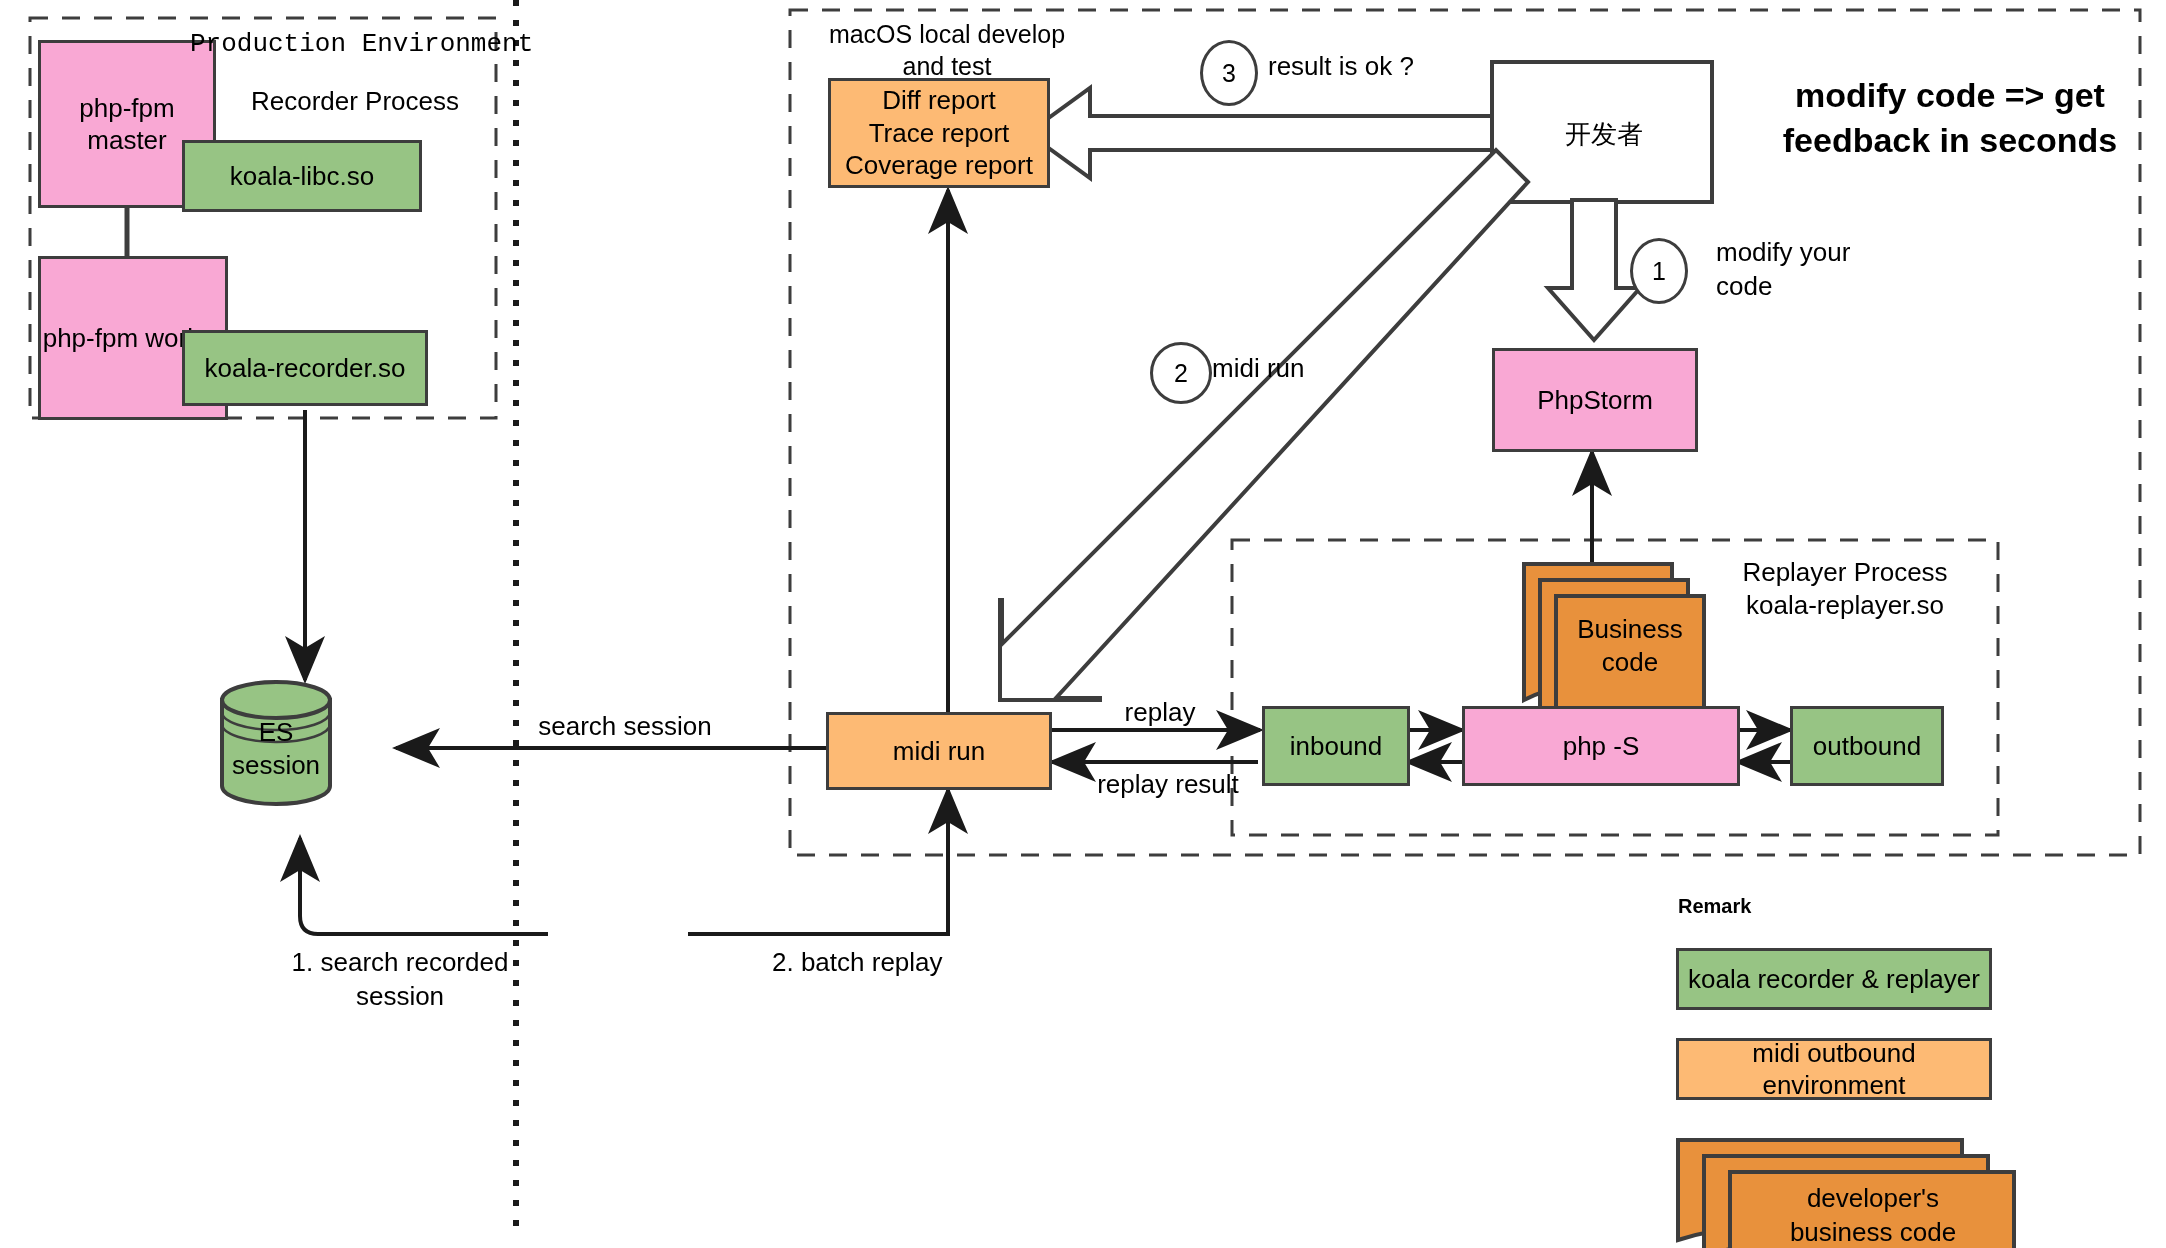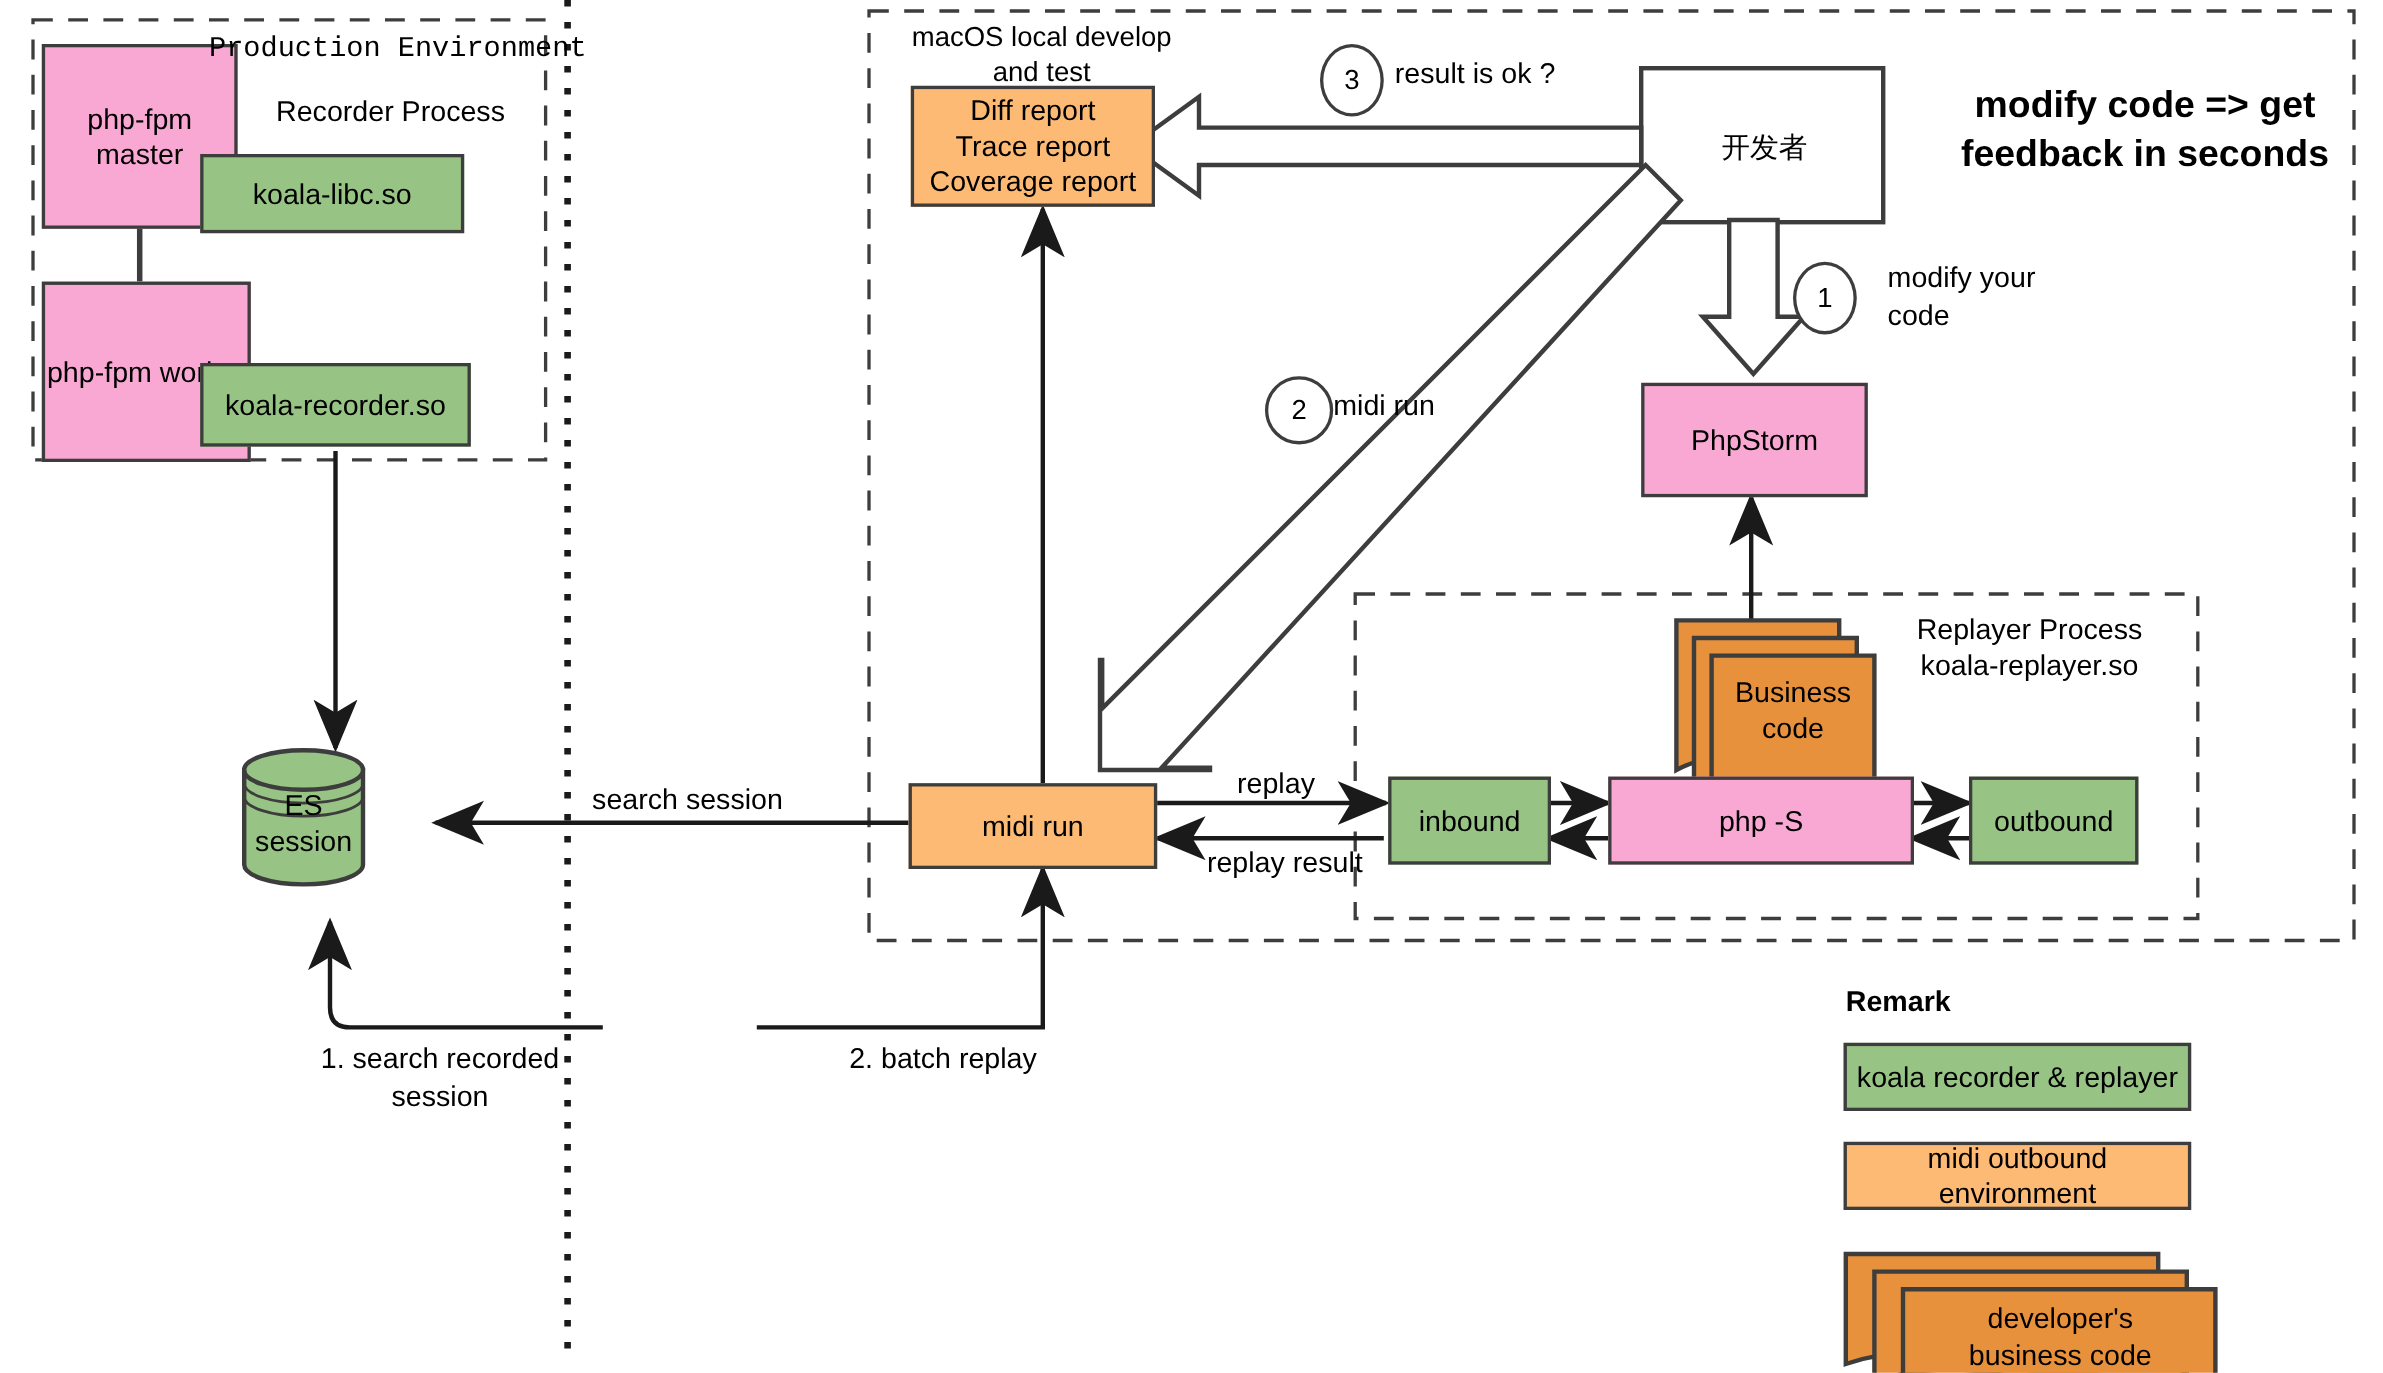--- a/index.html
+++ b/index.html
@@ -11,21 +11,21 @@
   .c{text-align:center;}
   .box{position:absolute;box-sizing:border-box;border:3px solid #3d3d3d;
        display:flex;align-items:center;justify-content:center;text-align:center;
        line-height:1.25;}
   .green{background:#97c484;}
   .pink{background:#fdba74;}
   .white{background:#f9a8d4;}
   .f26{font-size:26px;}
   .f25{font-size:25px;}
   .bold34{font-size:34px;font-weight:bold;}
-  .bold30{font-size:26px;font-weight:bold;}
+  .bold30{font-size:20px;font-weight:bold;}
   .num{position:absolute;display:flex;align-items:center;justify-content:center;
        border:3px solid #3d3d3d;border-radius:50%;background:#fff;font-size:25px;}
 </style>
 </head>
 <body>
 
 <div id="stage">
 
   <svg class="layer" viewBox="0 0 2166 1248">
     <defs>

